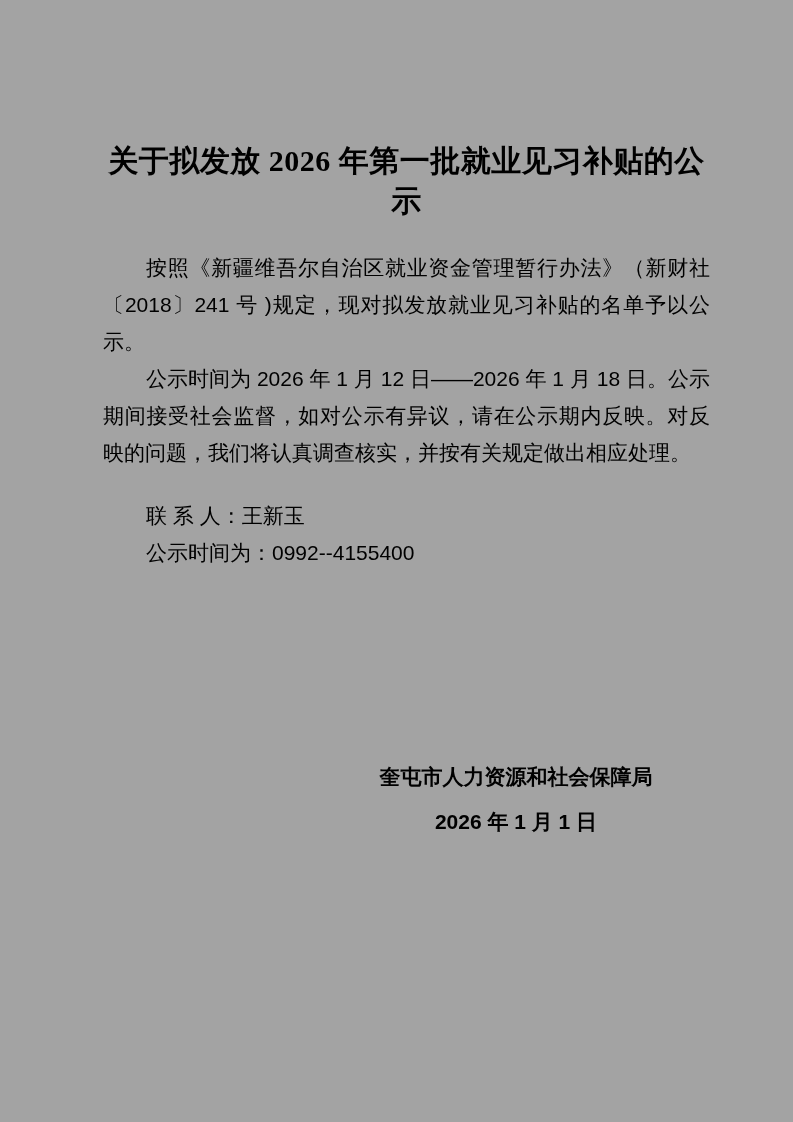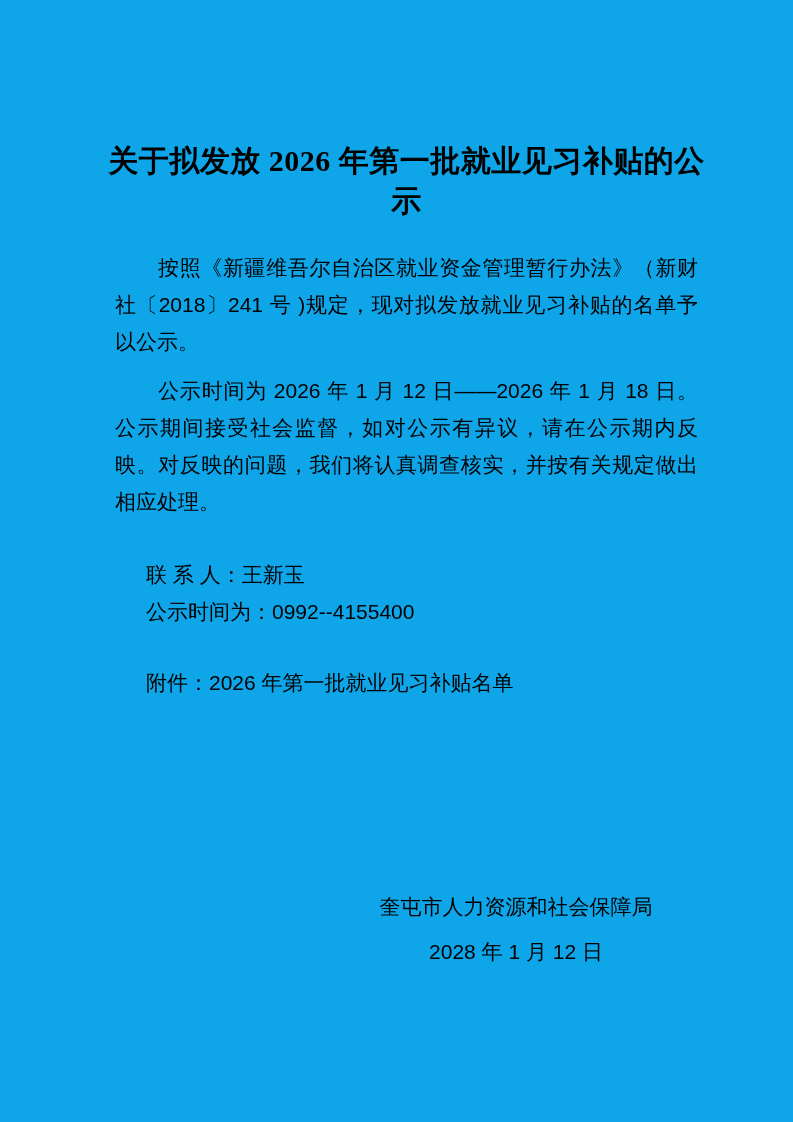--- a/index.html
+++ b/index.html
@@ -1,20 +1,20 @@
 <!DOCTYPE html>
 <html><head>
 <meta charset="utf-8">
 <style>
   html, body { margin: 0; padding: 0; background: #ffffff; }
   .page {
     position: relative;
     width: 793px;
     height: 1122px;
-    background: #0ea5e9;
+    background: #a3a3a3;
     color: #000000;
     font-family: "Liberation Sans", sans-serif;
     overflow: hidden;
   }
   .content {
     position: absolute;
     left: 103px;
     top: 0;
     width: 607px;
   }
@@ -26,46 +26,47 @@
     line-height: 40px;
     text-align: center;
     letter-spacing: 0.5px;
   }
   .body-block {
     margin-top: 28px;
     font-size: 21px;
     line-height: 37px;
   }
   .para {
-    margin: 12px;
+    margin: 0;
     text-indent: 43px;
     text-align: justify;
     text-justify: inter-character;
   }
   .contact-block {
-    margin-top: 36px;
+    margin-top: 26px;
     font-size: 21px;
     line-height: 37px;
   }
   .contact-line {
     margin: 0;
     padding-left: 43px;
   }
   .attachment-line {
     margin: 34px 0 0 0;
     padding-left: 43px;
     font-size: 21px;
     line-height: 37px;
   }
   .signature-block {
     margin-top: 187px;
     margin-left: 267px;
     width: 292px;
     text-align: center;
     font-size: 21px;
+    font-weight: bold;
   }
   .signature-org {
     margin: 0;
     line-height: 37px;
   }
   .signature-date {
     margin: 8px 0 0 0;
     line-height: 37px;
   }
 </style>
@@ -80,21 +81,20 @@
     <div class="body-block">
       <p class="para">按照《新疆维吾尔自治区就业资金管理暂行办法》（新财社〔2018〕241 号 )规定，现对拟发放就业见习补贴的名单予以公示。</p>
       <p class="para">公示时间为 2026 年 1 月 12 日——2026 年 1 月 18 日。公示期间接受社会监督，如对公示有异议，请在公示期内反映。对反映的问题，我们将认真调查核实，并按有关规定做出相应处理。</p>
     </div>
 
     <div class="contact-block">
       <p class="contact-line"><span>联 系 人：</span><span>王新玉</span></p>
       <p class="contact-line"><span>公示时间为：</span><span>0992--4155400</span></p>
     </div>
 
-    <p class="attachment-line">附件：2026 年第一批就业见习补贴名单</p>
 
     <div class="signature-block">
       <p class="signature-org">奎屯市人力资源和社会保障局</p>
-      <p class="signature-date">2028 年 1 月 12 日</p>
+      <p class="signature-date">2026 年 1 月 1 日</p>
     </div>
 
   </div>
 </div>
 
 </body></html>

